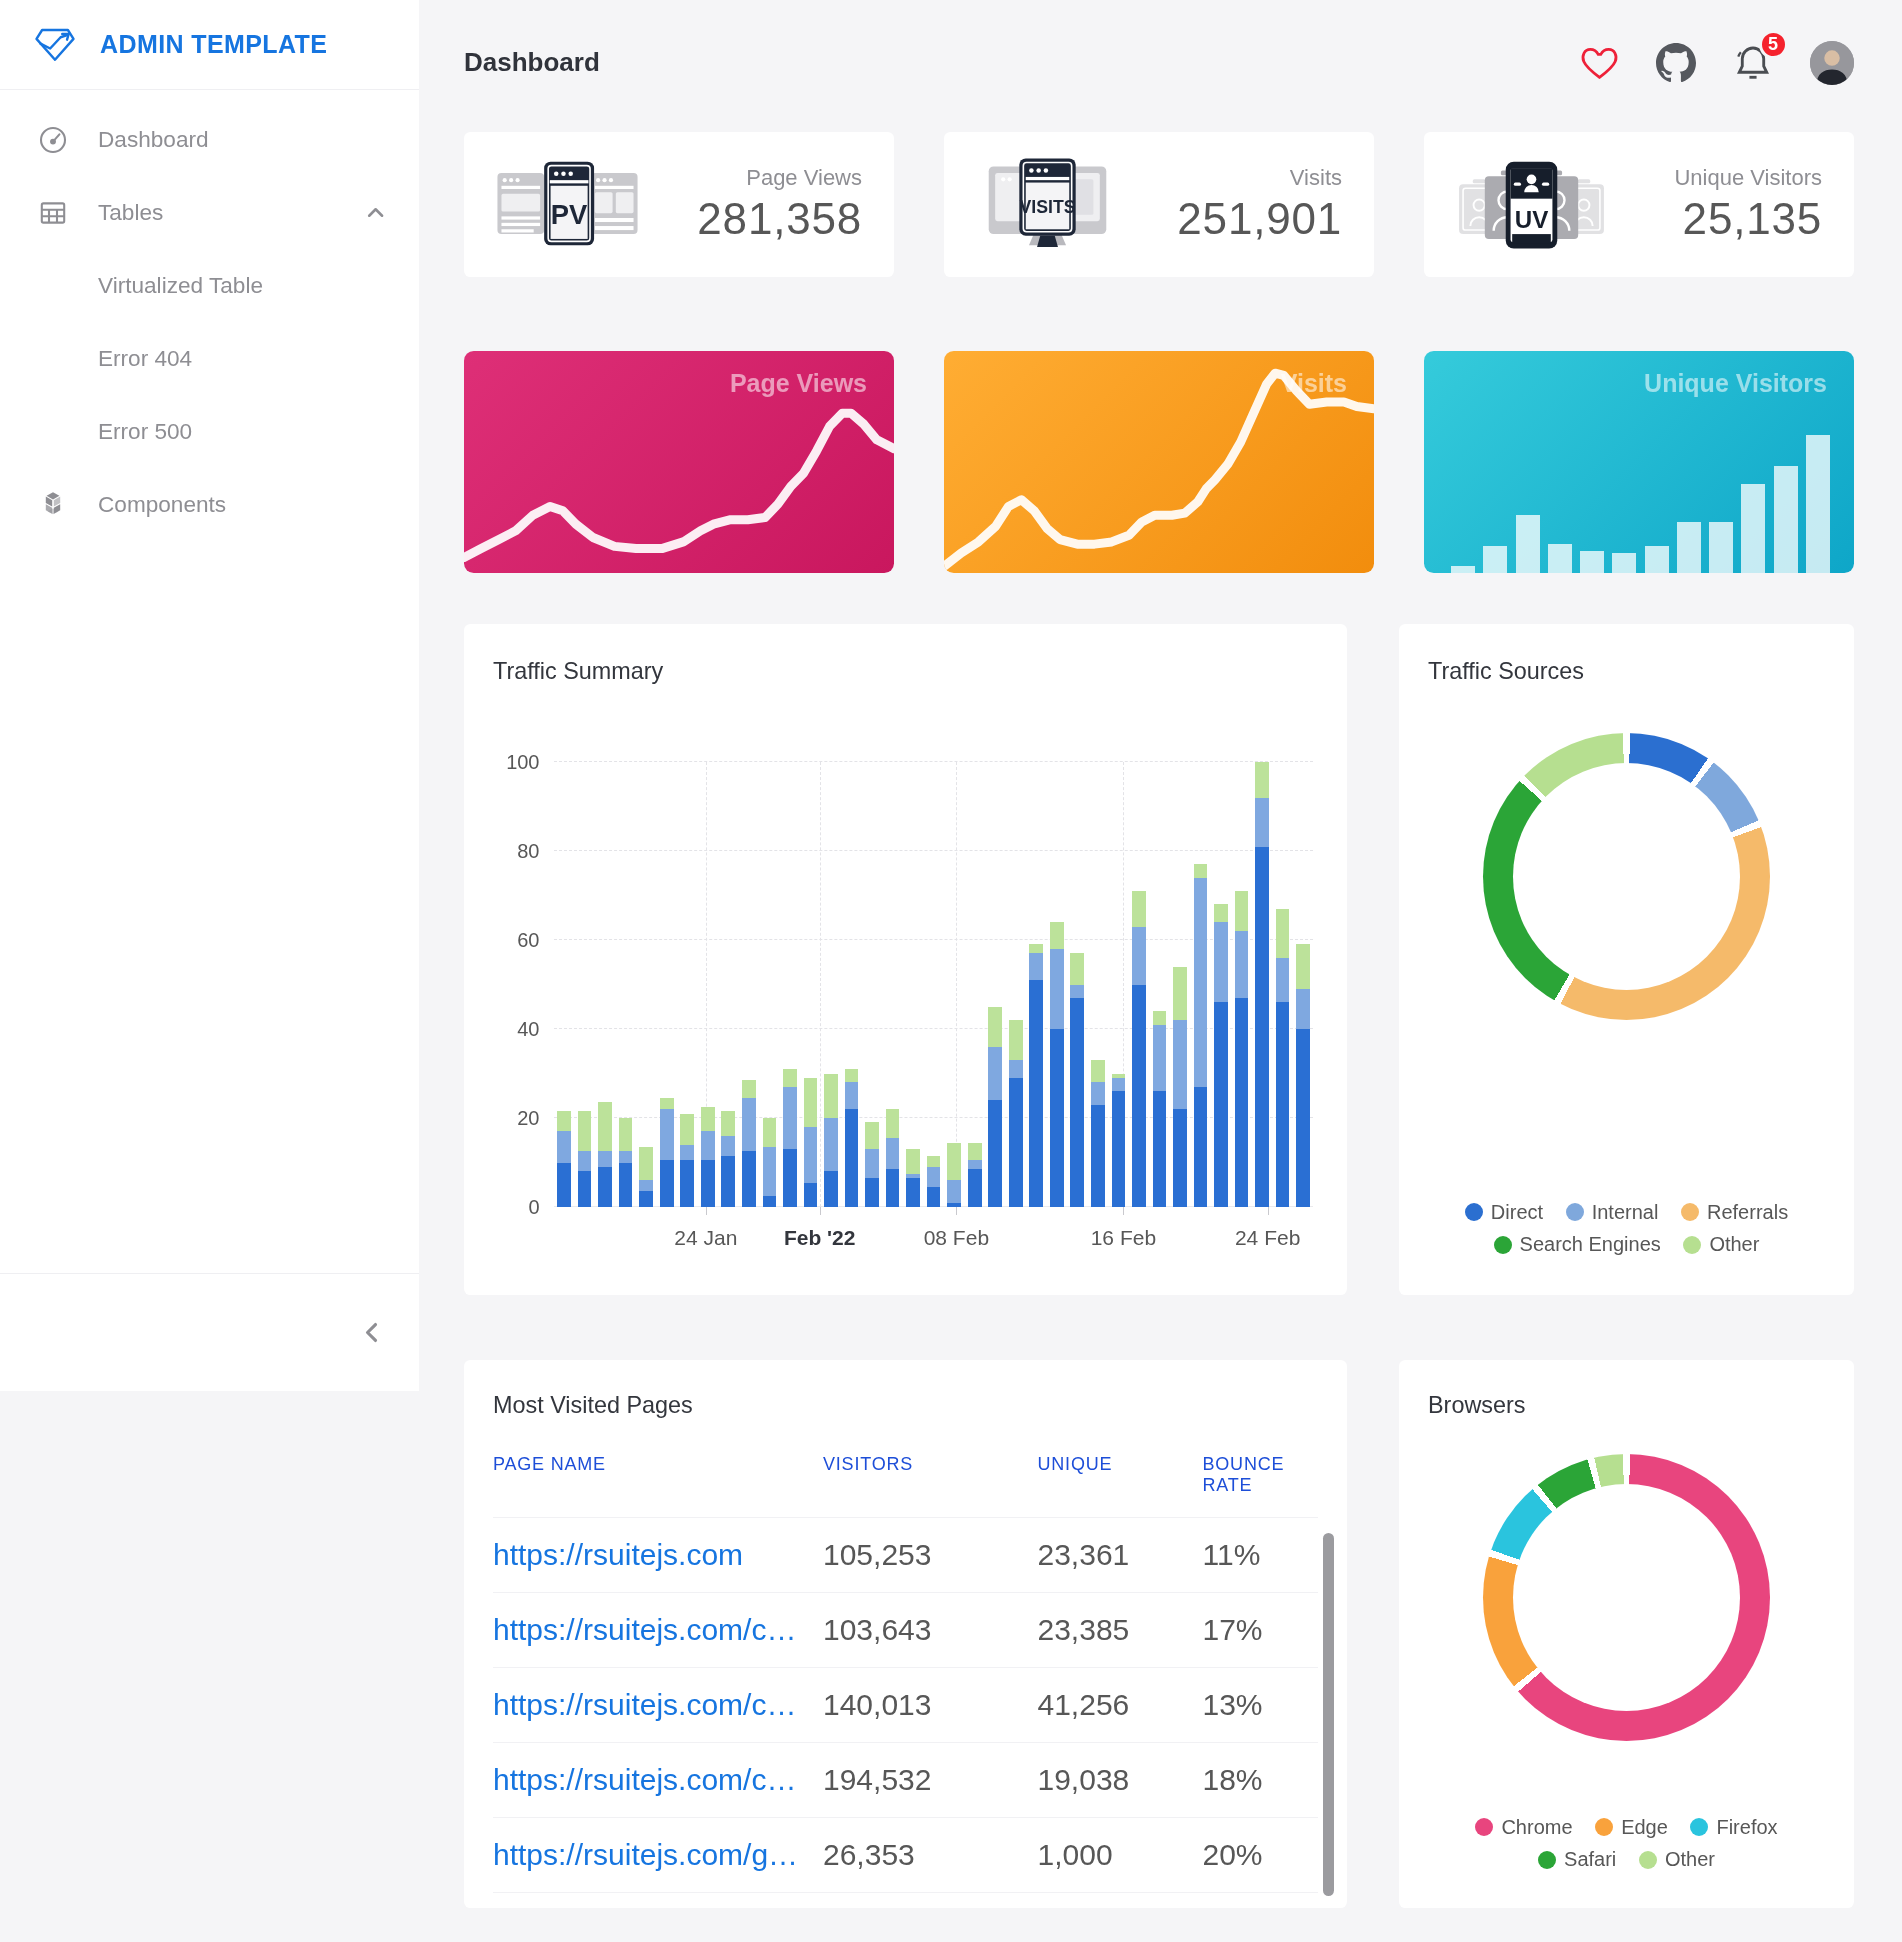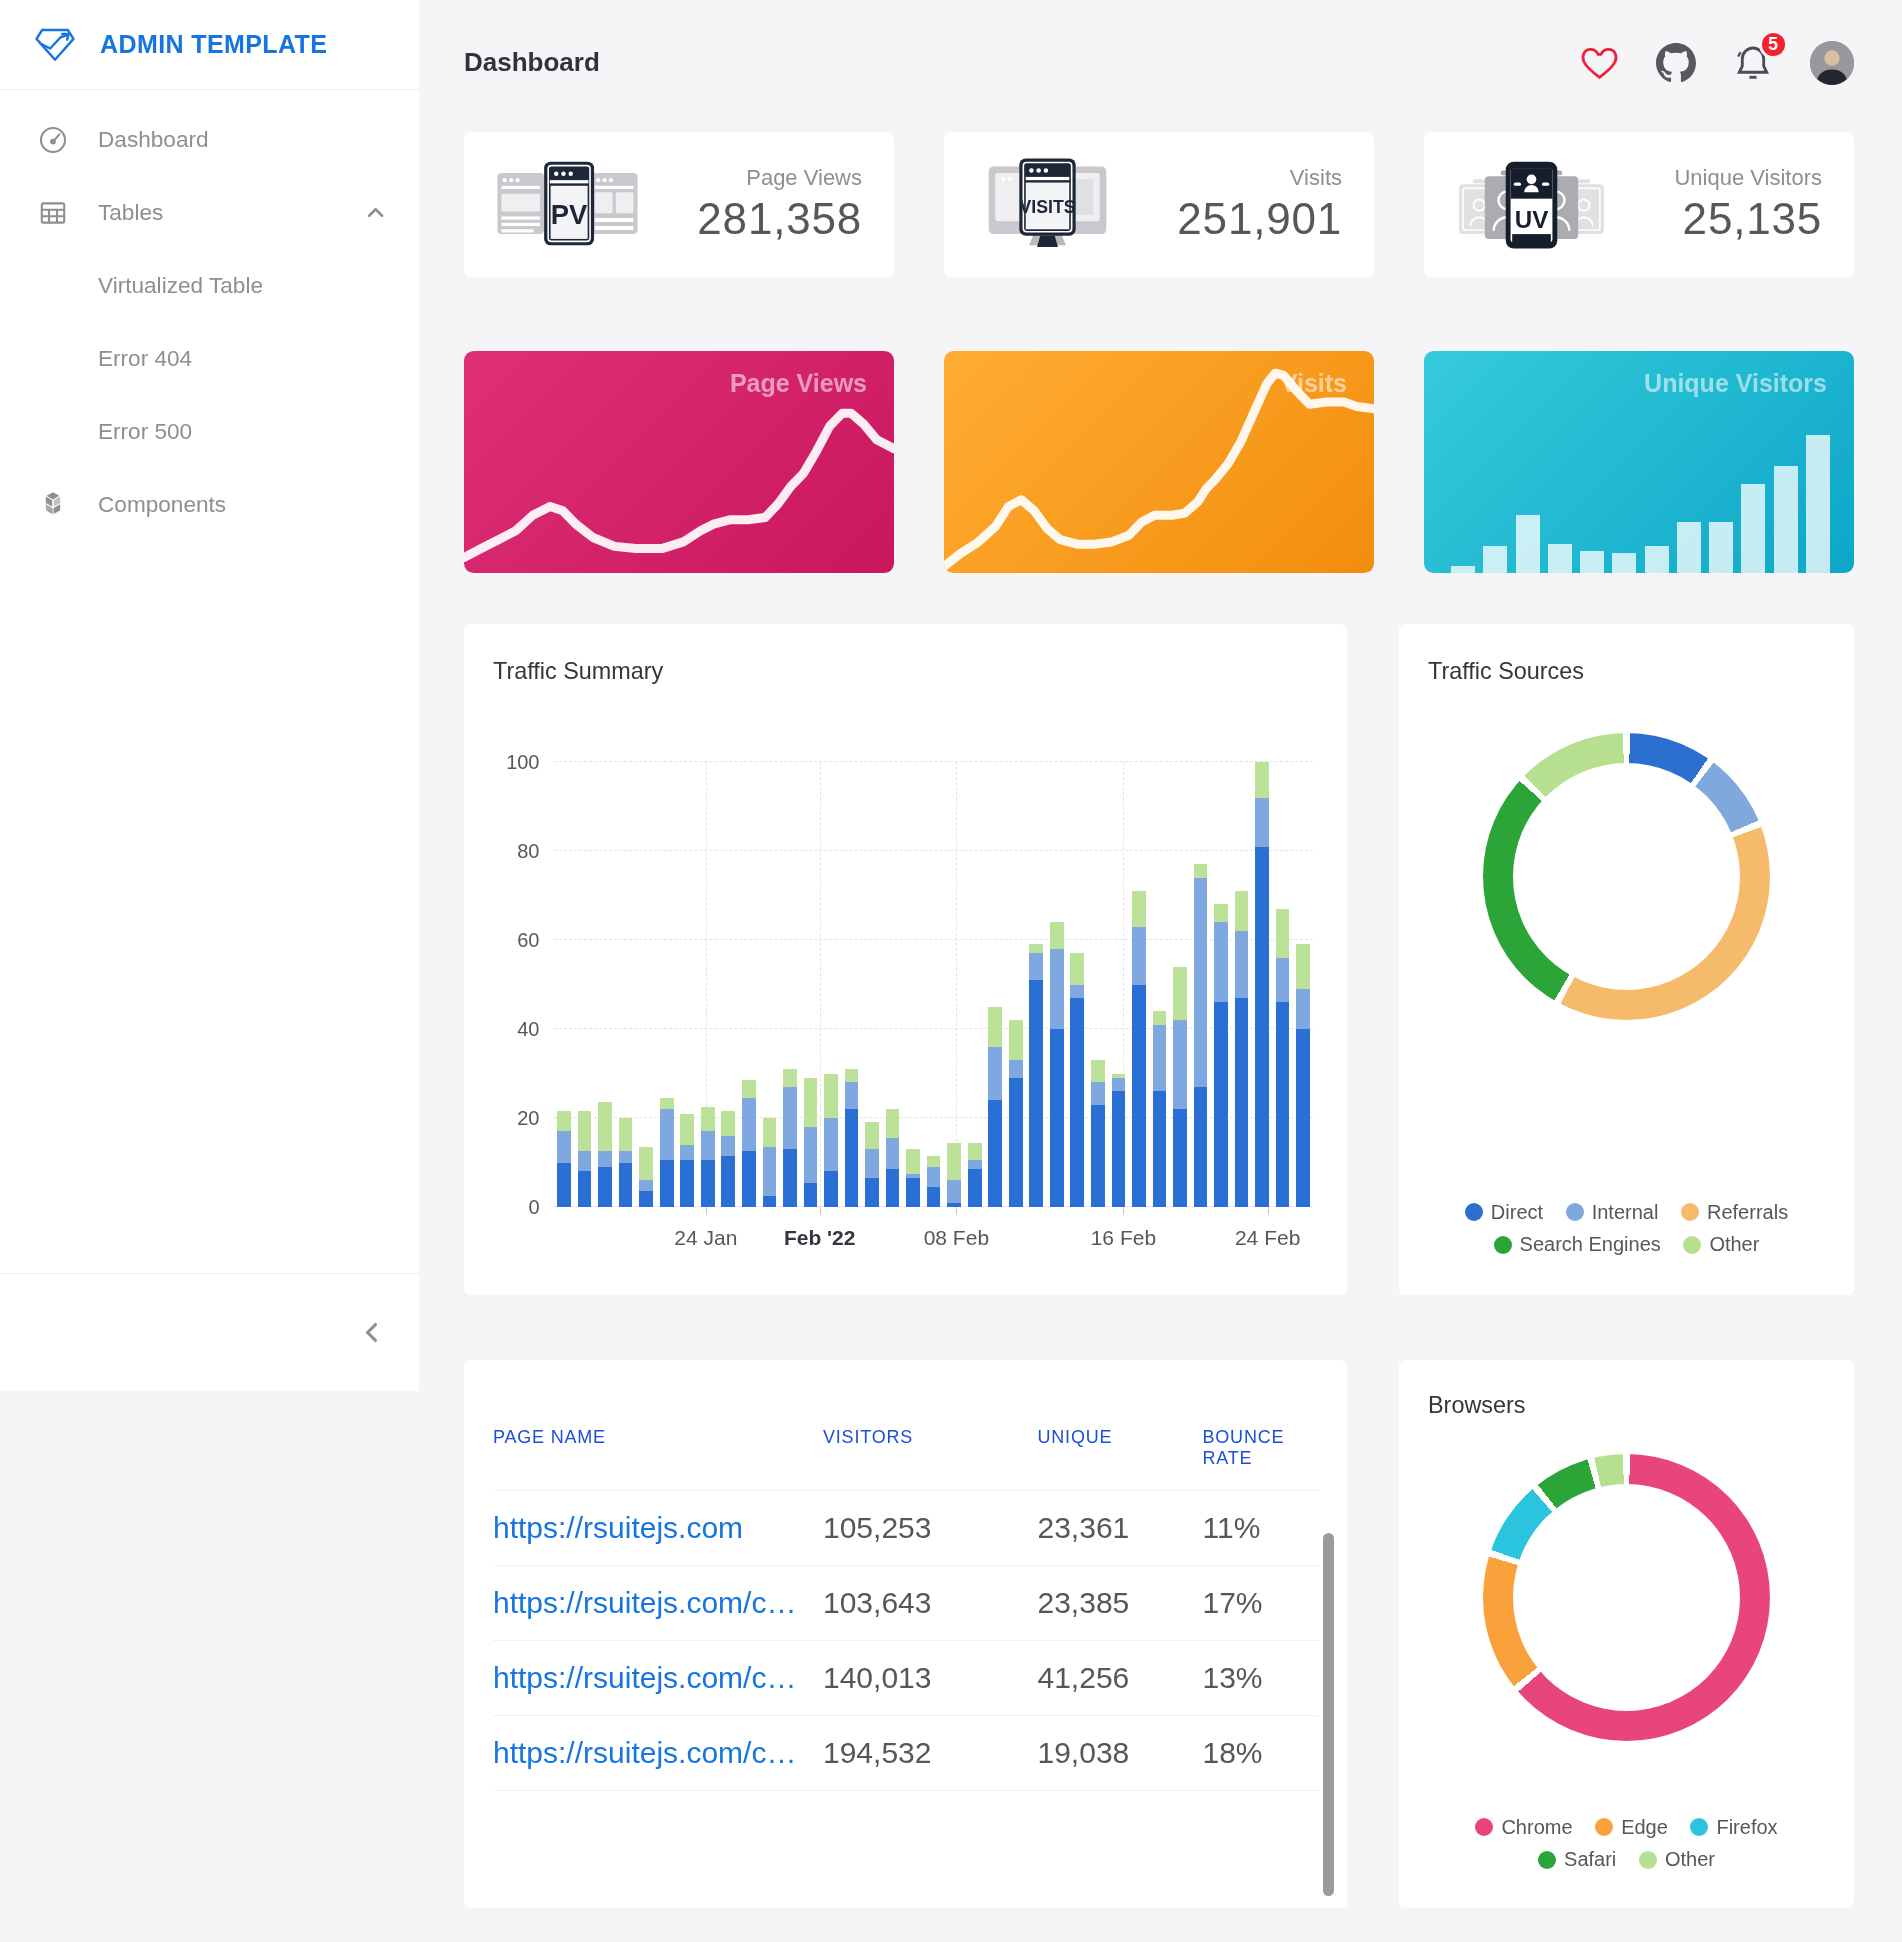--- a/index.html
+++ b/index.html
@@ -601,20 +601,21 @@
             <div class="legend-item">
               <div class="dot" style="background: rgb(182, 223, 144);"></div>
               <span>Other</span>
             </div>
           </div>
       </div>
     </div>
 
     <div class="grid2 row-bottom">
       <div class="card bottom-card">
+        <div class="card-title">Most Visited Pages</div>
         <div class="table-wrap">
           <div class="thead">
             <div class="th c-page">PAGE NAME</div>
             <div class="th c-vis">VISITORS</div>
             <div class="th c-uni">UNIQUE</div>
             <div class="th c-bnc">BOUNCE RATE</div>
           </div>
           <div id="table-body">
               <div class="trow">
                 <div class="tcell c-page"><a class="link">https://rsuitejs.com</a></div>
@@ -633,20 +634,26 @@
                 <div class="tcell c-vis num">140,013</div>
                 <div class="tcell c-uni num">41,256</div>
                 <div class="tcell c-bnc num">13%</div>
               </div>
               <div class="trow">
                 <div class="tcell c-page"><a class="link">https://rsuitejs.com/c…</a></div>
                 <div class="tcell c-vis num">194,532</div>
                 <div class="tcell c-uni num">19,038</div>
                 <div class="tcell c-bnc num">18%</div>
               </div>
+              <div class="trow">
+                <div class="tcell c-page"><a class="link">https://rsuitejs.com/g…</a></div>
+                <div class="tcell c-vis num">26,353</div>
+                <div class="tcell c-uni num">1,000</div>
+                <div class="tcell c-bnc num">20%</div>
+              </div>
               <div class="trow"></div>
             </div>
         </div>
         <div class="vscroll"></div>
       </div>
       <div class="card browsers-card">
         <div class="card-title">Browsers</div>
         <div class="donut small" id="donut-browsers" style="background: conic-gradient(rgb(255, 255, 255) 0deg, rgb(255, 255, 255) 1.4deg, rgb(232, 69, 126) 1.4deg, rgb(232, 69, 126) 229deg, rgb(255, 255, 255) 229deg, rgb(255, 255, 255) 230.4deg, rgb(255, 255, 255) 230.4deg, rgb(255, 255, 255) 231.8deg, rgb(249, 162, 60) 231.8deg, rgb(249, 162, 60) 286.6deg, rgb(255, 255, 255) 286.6deg, rgb(255, 255, 255) 288deg, rgb(255, 255, 255) 288deg, rgb(255, 255, 255) 289.4deg, rgb(42, 196, 222) 289.4deg, rgb(42, 196, 222) 319deg, rgb(255, 255, 255) 319deg, rgb(255, 255, 255) 320.4deg, rgb(255, 255, 255) 320.4deg, rgb(255, 255, 255) 321.8deg, rgb(43, 165, 55) 321.8deg, rgb(43, 165, 55) 344.2deg, rgb(255, 255, 255) 344.2deg, rgb(255, 255, 255) 345.6deg, rgb(255, 255, 255) 345.6deg, rgb(255, 255, 255) 347deg, rgb(182, 223, 144) 347deg, rgb(182, 223, 144) 358.6deg, rgb(255, 255, 255) 358.6deg, rgb(255, 255, 255) 360deg);"></div>
         <div class="legend" id="legend-browsers">
             <div class="legend-item">

